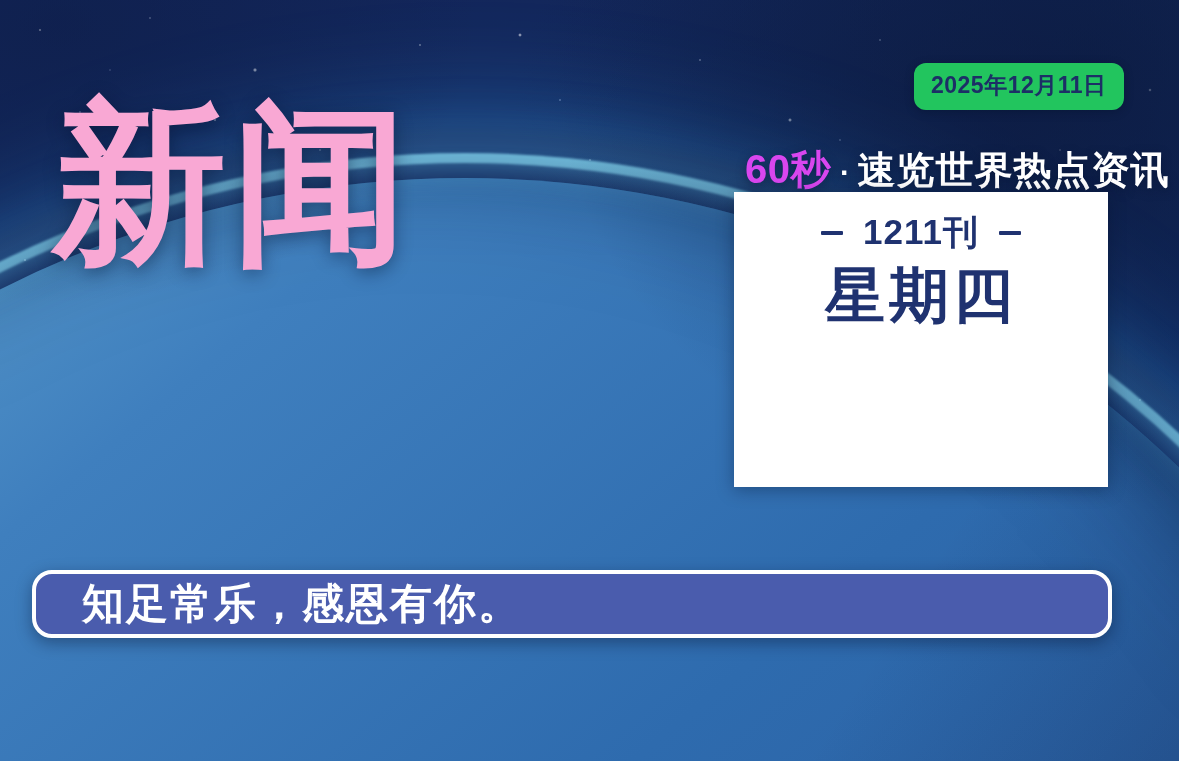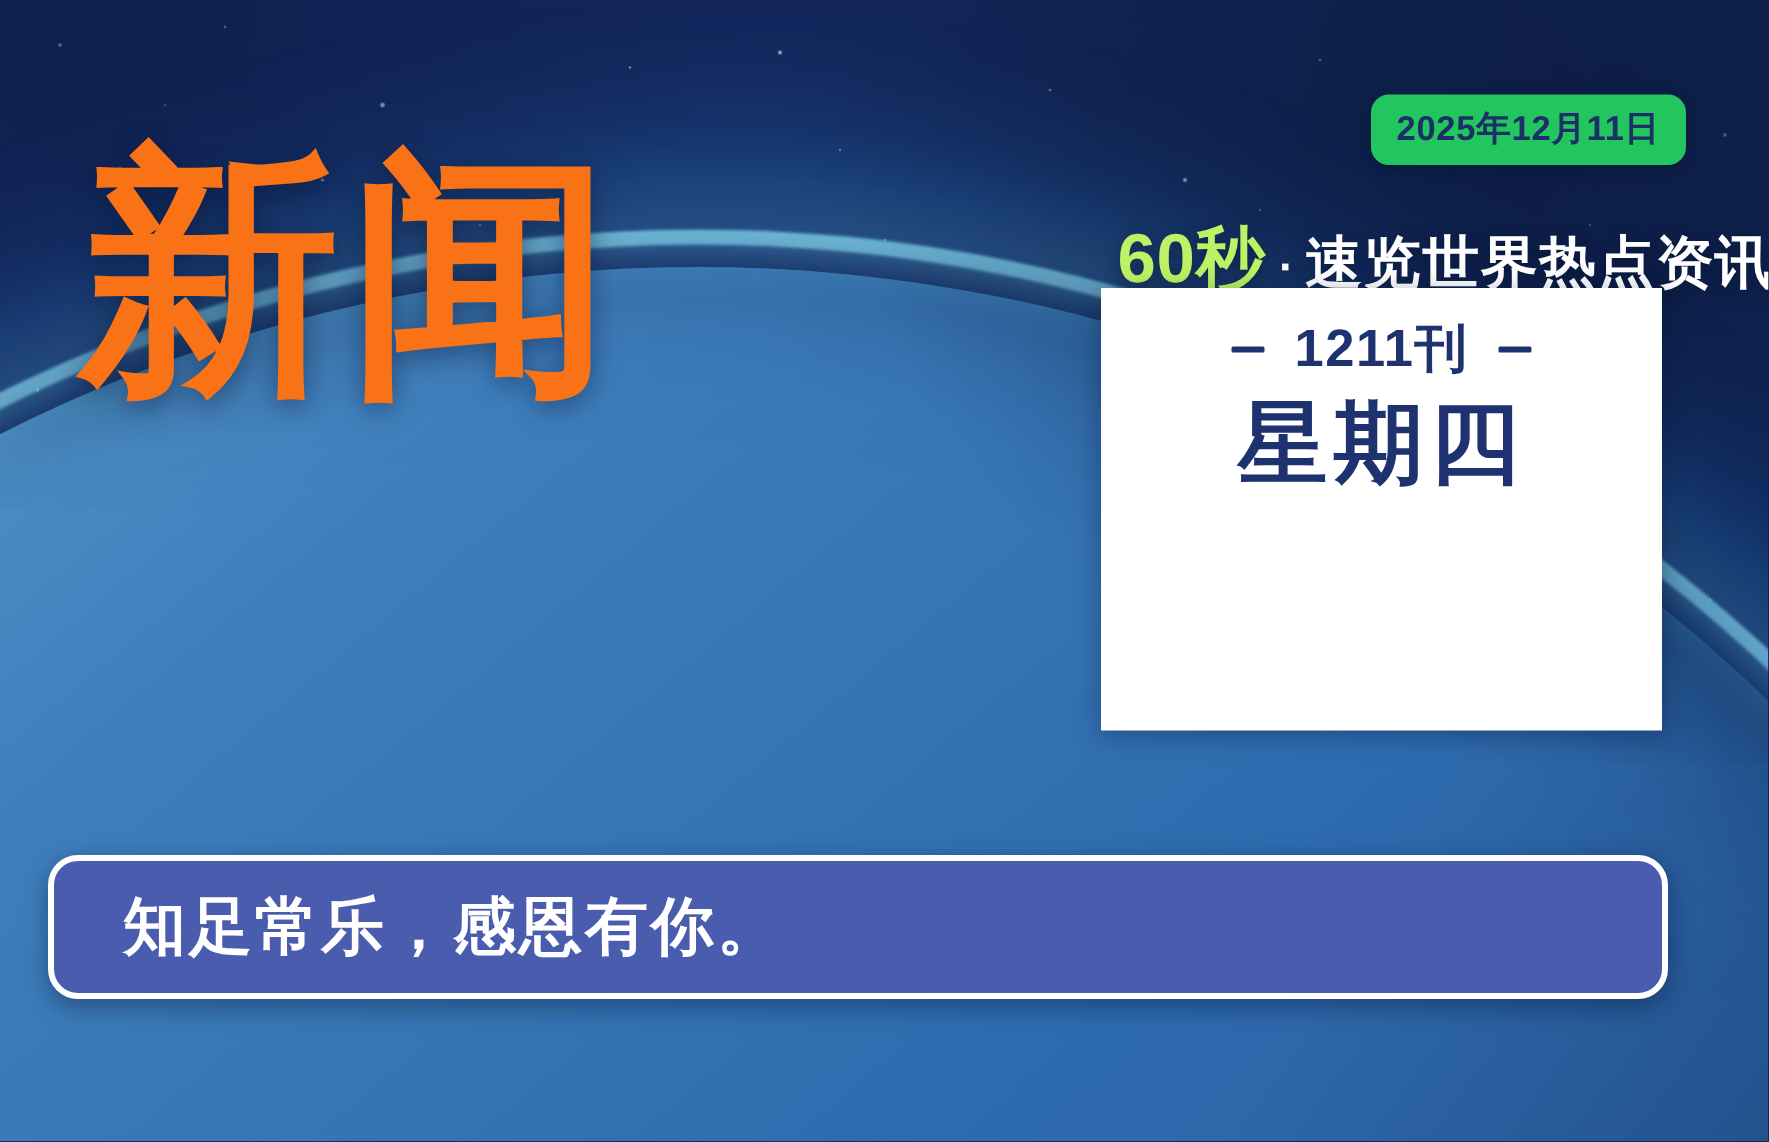--- a/index.html
+++ b/index.html
@@ -166,21 +166,21 @@
     text-shadow: 0 4px 18px rgba(5,18,48,0.45);
   }
   .headline .l1 {
     display: block;
     font-size: 175px;
     color: #fae889;
   }
   .headline .l2 {
     display: block;
     font-size: 175px;
-    color: #f97316;
+    color: #f9a8d4;
     margin-top: 4px;
   }
 
   
   .date-badge {
     position: absolute;
     left: 914px;
     top: 63px;
     padding: 7px 17px 9px;
     background: #22c55e;
@@ -197,21 +197,21 @@
   .tagline {
     position: absolute;
     left: 745px;
     top: 142px;
     font-size: 36px;
     font-weight: 700;
     letter-spacing: 0.5px;
     white-space: nowrap;
     text-shadow: 0 3px 10px rgba(5,18,48,0.5);
   }
-  .tagline .secs { color: #bef264; font-size: 46px; }
+  .tagline .secs { color: #d946ef; font-size: 40px; }
   .tagline .dot  { color: #ffffff; margin: 0 7px 0 9px; font-size: 30px; }
   .tagline .rest { color: #ffffff; font-size: 38px; letter-spacing: 1px; }
 
   
   .card {
     position: absolute;
     left: 734px;
     top: 192px;
     width: 374px;
     height: 295px;
@@ -251,21 +251,21 @@
     font-weight: 700;
     letter-spacing: 4px;
   }
 
   
   .banner {
     position: absolute;
     left: 32px;
     top: 570px;
     width: 1080px;
-    height: 96px;
+    height: 68px;
     background: #4a5cad;
     border: 4px solid #ffffff;
     border-radius: 20px;
     box-sizing: border-box;
     display: flex;
     align-items: center;
     box-shadow: 0 5px 16px rgba(4,14,40,0.38);
   }
   .banner .motto {
     margin-left: 46px;

